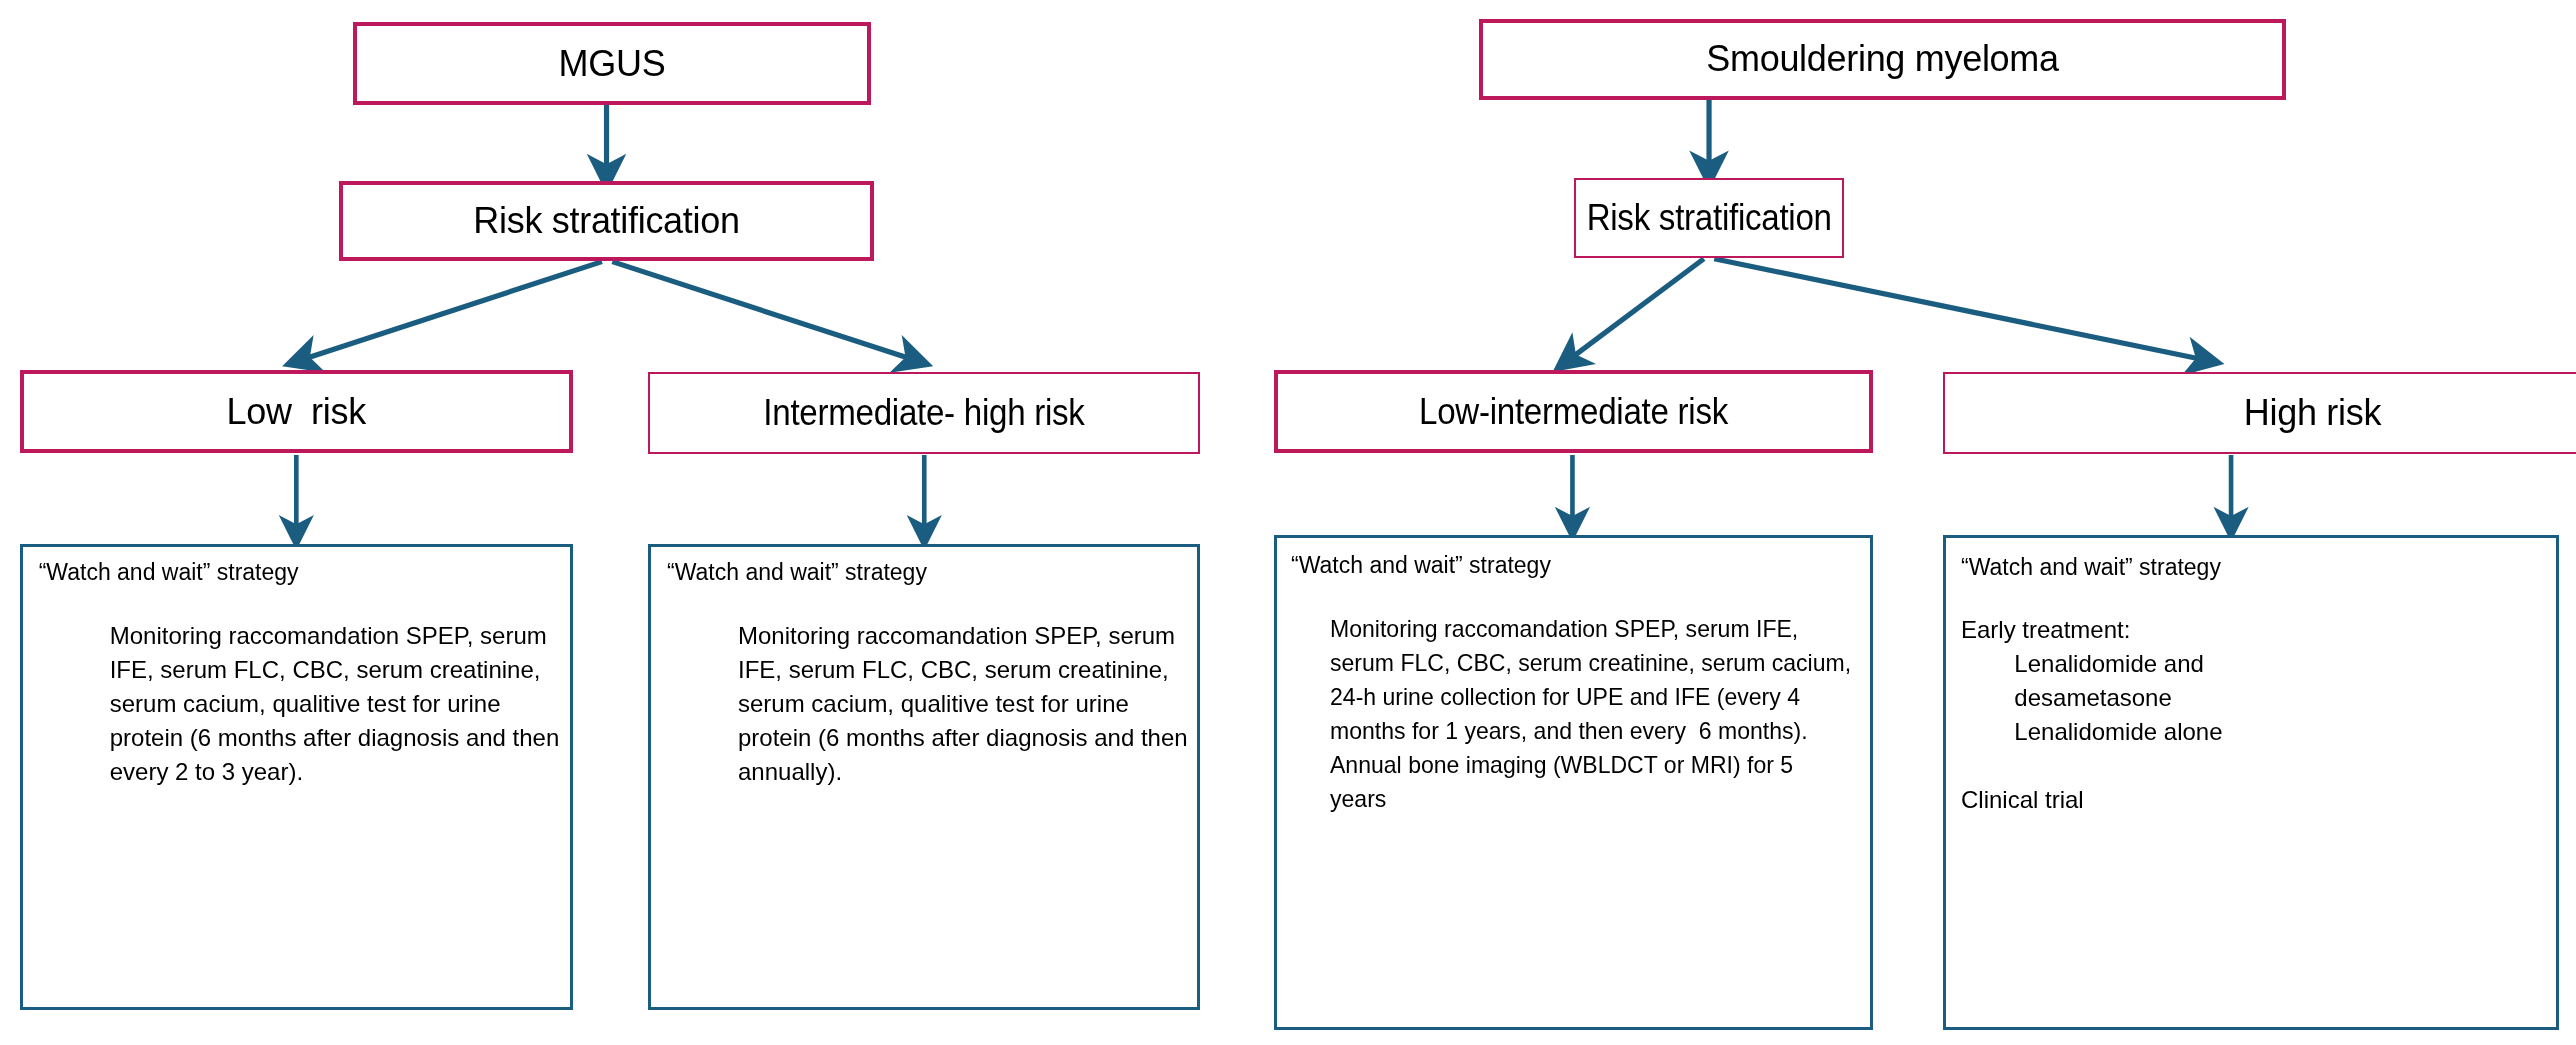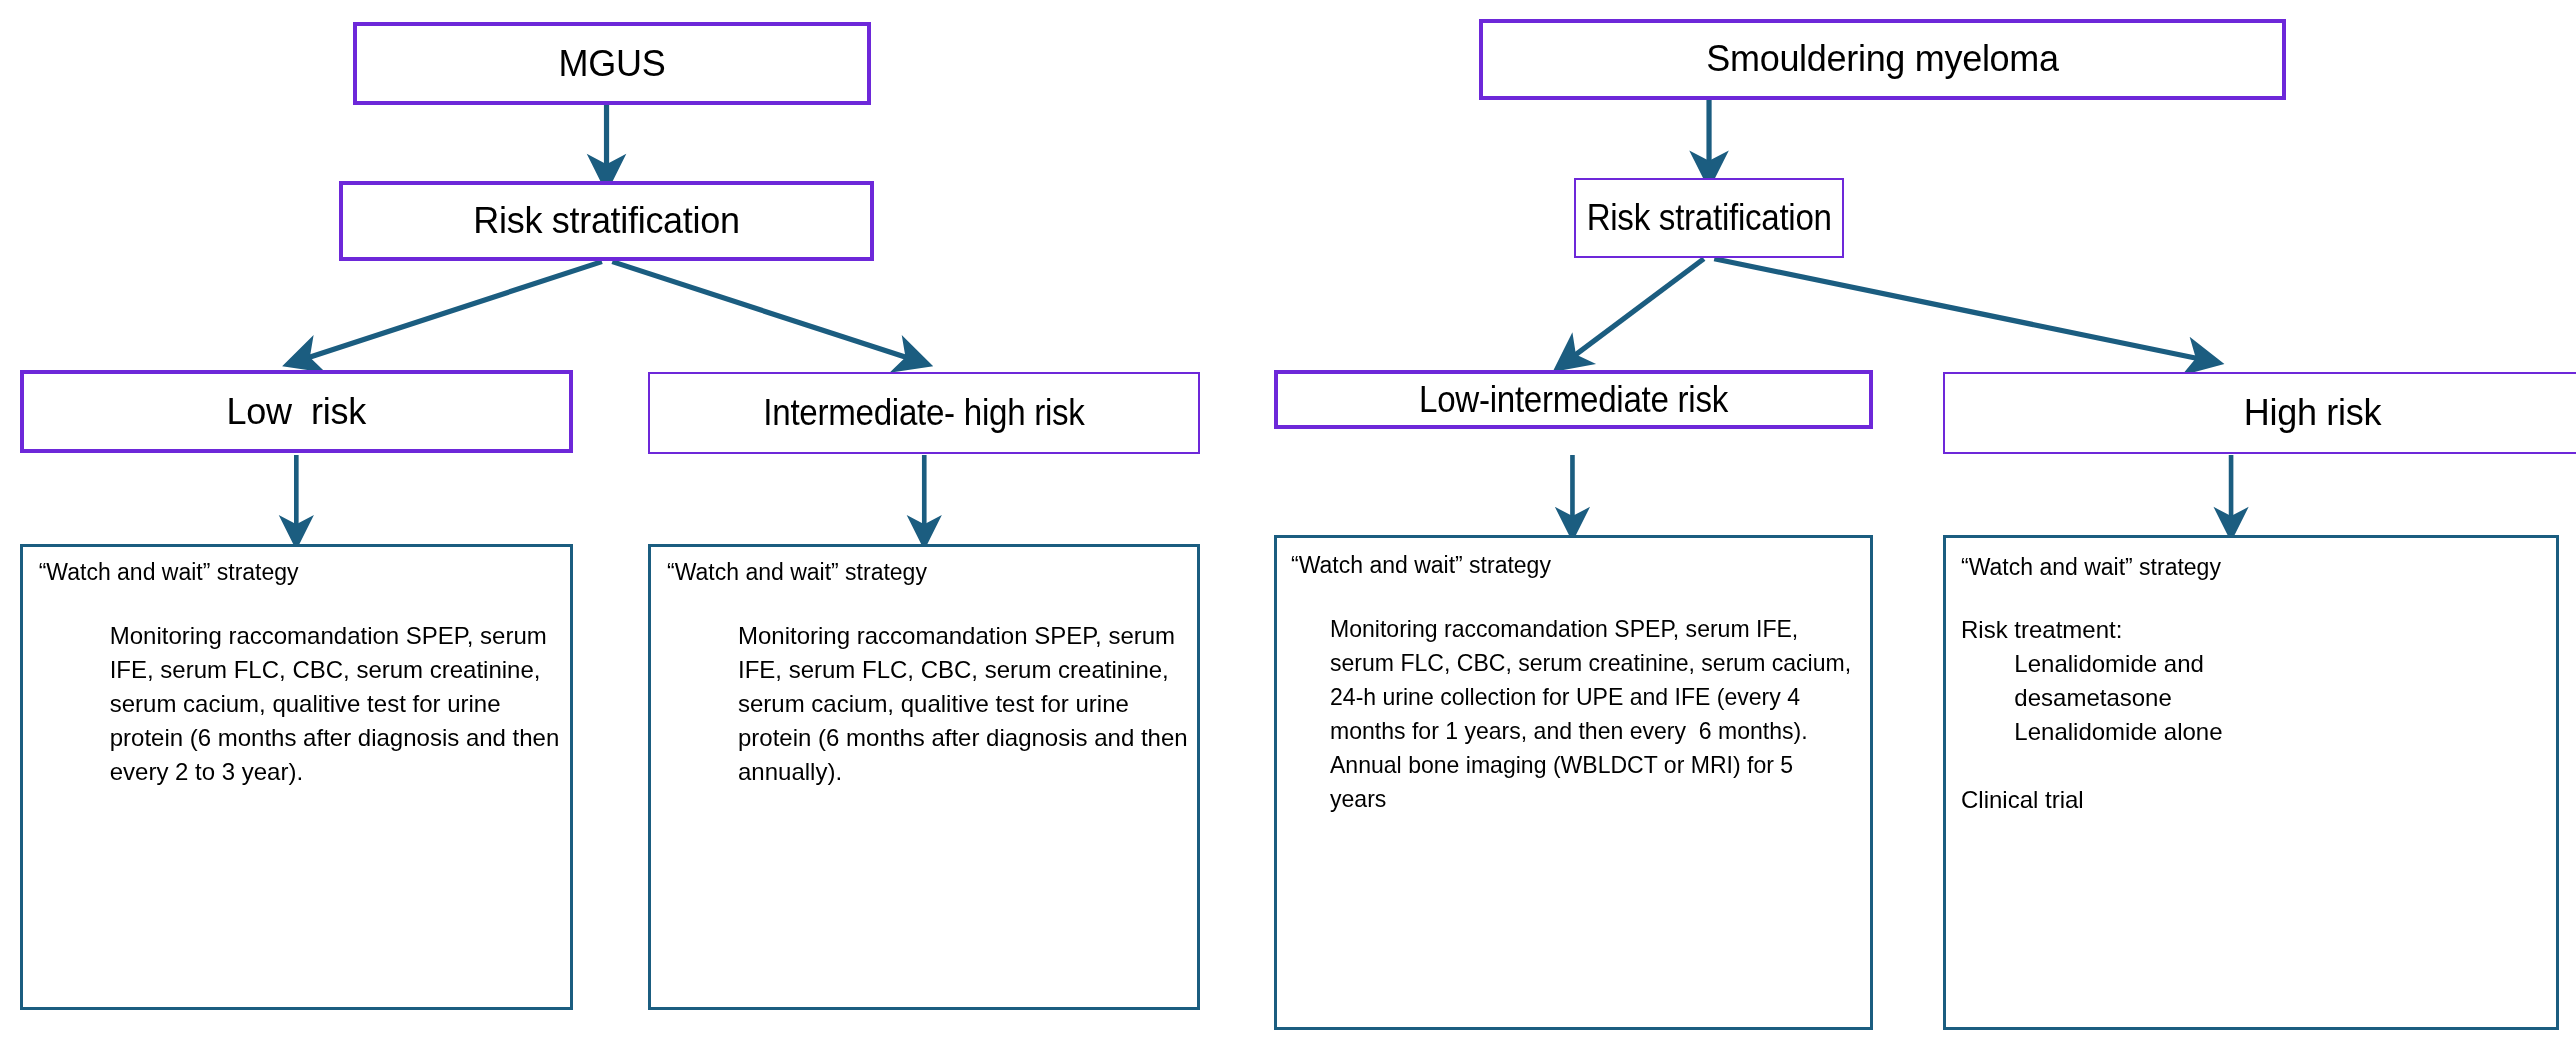--- a/index.html
+++ b/index.html
@@ -14,21 +14,21 @@
   #canvas {
     position: relative;
     width: 2576px;
     height: 1046px;
     background: #ffffff;
     overflow: hidden;
   }
   .node {
     position: absolute;
     box-sizing: border-box;
-    border: 4px solid #6d28d9;
+    border: 4px solid #be185d;
     background: #ffffff;
   }
   .node.thin {
     border-width: 2.9px;
   }
   .node-label {
     position: absolute;
     left: 0;
     right: 0;
     top: 50%;
@@ -147,37 +147,37 @@
   </div>
 
   <div class="node" style="left:1479px; top:18.5px; width:807px; height:81px;padding-left:33px;">
     <div class="node-label">Smouldering myeloma</div>
   </div>
 
   <div class="node thin" style="left:1574px; top:178px; width:270px; height:80px;">
     <div class="node-label scaled">Risk stratification</div>
   </div>
 
-  <div class="node" style="left:1274px; top:370px; width:599px; height:59px;">
+  <div class="node" style="left:1274px; top:370px; width:599px; height:83px;">
     <div class="node-label scaled">Low-intermediate risk</div>
   </div>
 
   <div class="node thin" style="left:1943px; top:372px; width:739px; height:82px;">
     <div class="node-label">High risk</div>
   </div>
 
   <div class="detail" style="left:1274px; top:535px; width:599px; height:495px;">
     <div class="detail-head" style="left:14px; top:15px; right:8px;">“Watch and wait” strategy</div>
     <div class="detail-body narrow" style="left:53px; top:74px; width:547px;">Monitoring raccomandation SPEP, serum IFE, serum FLC, CBC, serum creatinine, serum cacium, 24-h urine collection for UPE and IFE (every 4 months for 1 years, and then every  6 months).
 Annual bone imaging (WBLDCT or MRI) for 5 years</div>
   </div>
 
   <div class="detail" style="left:1943px; top:535px; width:616px; height:495px;">
     <div class="detail-head" style="left:15px; top:17.4px; right:8px;">“Watch and wait” strategy</div>
-    <div class="detail-body" style="left:15px; top:75px; width:567px;">Risk treatment:
+    <div class="detail-body" style="left:15px; top:75px; width:567px;">Early treatment:
         Lenalidomide and
         desametasone
         Lenalidomide alone
 
 Clinical trial</div>
   </div>
 
 </div>
 
 

